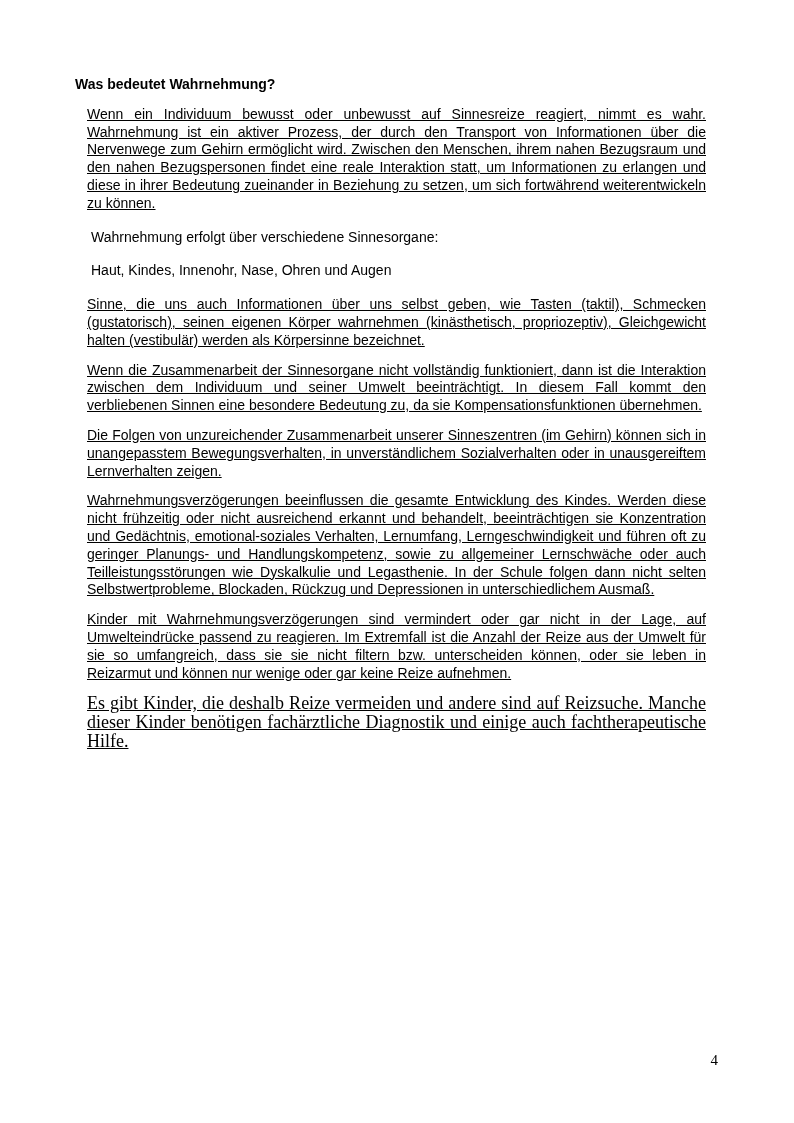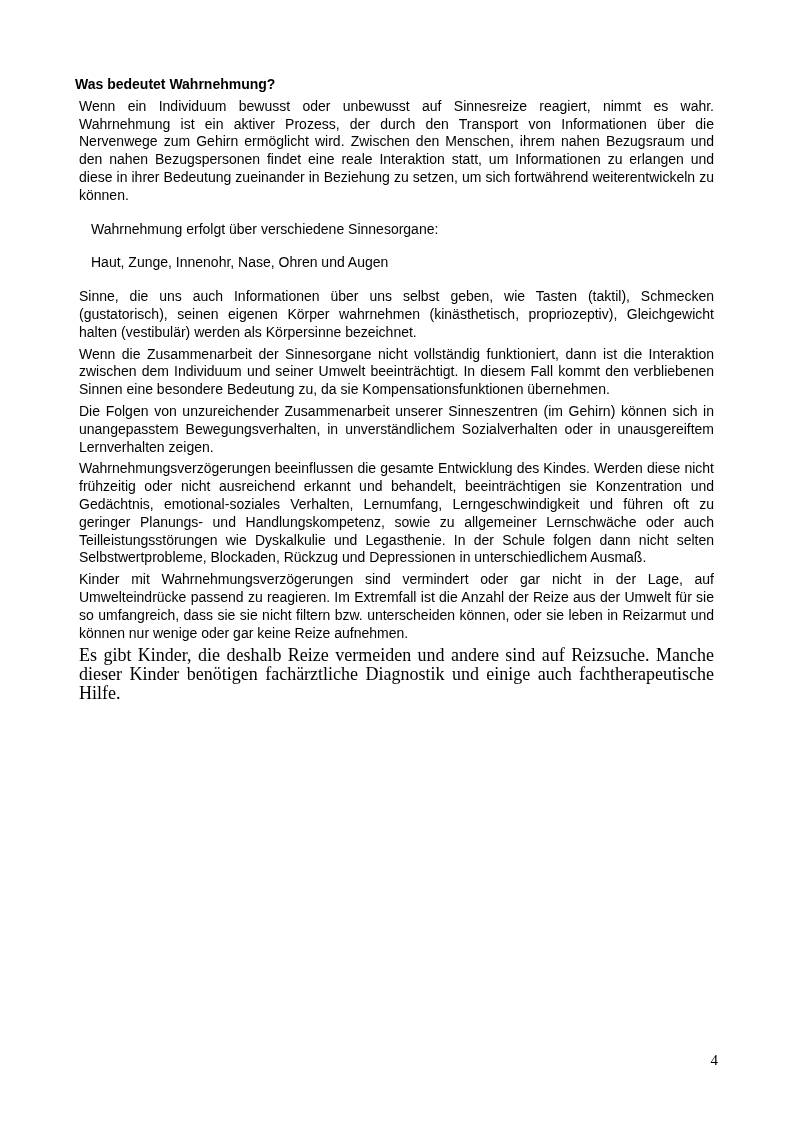--- a/index.html
+++ b/index.html
@@ -20,22 +20,23 @@
     color: #000000;
     overflow: hidden;
   }
   .heading {
     margin: 14px 0 0 0;
     font-size: 14px;
     font-weight: bold;
     line-height: 17.8px;
   }
   p.body {
-    margin: 4px;
+    margin: 12px;
     text-align: justify;
+    text-decoration: underline;
   }
   p.single {
     margin: 16px;
     text-align: left;
   }
   .m-intro      { margin-top: 32px; }
   .m-organs     { margin-top: 28px; }
   .m-bodysenses { margin-top: 28px; }
   .m-coop       { margin-top: 11px; }
   .m-delays     { margin-top: 11px; }
@@ -57,21 +58,21 @@
 <body>
 
 <div class="page">
 
   <h1 class="heading">Was bedeutet Wahrnehmung?</h1>
 
   <p class="body m-intro">Wenn ein Individuum bewusst oder unbewusst auf Sinnesreize reagiert, nimmt es wahr. Wahrnehmung ist ein aktiver Prozess, der durch den Transport von Informationen über die Nervenwege zum Gehirn ermöglicht wird. Zwischen den Menschen, ihrem nahen Bezugsraum und den nahen Bezugspersonen findet eine reale Interaktion statt, um Informationen zu erlangen und diese in ihrer Bedeutung zueinander in Beziehung zu setzen, um sich fortwährend weiterentwickeln zu können.</p>
 
   <p class="single m-organs">Wahrnehmung erfolgt über verschiedene Sinnesorgane:</p>
 
-  <p class="single">Haut, Zunge, Innenohr, Nase, Ohren und Augen</p>
+  <p class="single">Haut, Kindes, Innenohr, Nase, Ohren und Augen</p>
 
   <p class="body m-bodysenses">Sinne, die uns auch Informationen über uns selbst geben, wie Tasten (taktil), Schmecken (gustatorisch), seinen eigenen Körper wahrnehmen (kinästhetisch, propriozeptiv), Gleichgewicht halten (vestibulär) werden als Körpersinne bezeichnet.</p>
 
 
   <p class="body m-coop">Wenn die Zusammenarbeit der Sinnesorgane nicht  vollständig funktioniert, dann ist die Interaktion zwischen dem Individuum und seiner Umwelt beeinträchtigt. In diesem Fall kommt den verbliebenen Sinnen eine besondere Bedeutung zu, da sie Kompensationsfunktionen übernehmen.</p>
 
   <p class="body">Die Folgen von unzureichender Zusammenarbeit unserer Sinneszentren (im Gehirn) können sich in unangepasstem Bewegungsverhalten, in unverständlichem Sozialverhalten oder in unausgereiftem Lernverhalten zeigen.</p>
 
   <p class="body m-delays">Wahrnehmungsverzögerungen beeinflussen die gesamte Entwicklung des Kindes. Werden diese nicht frühzeitig oder nicht ausreichend erkannt und behandelt, beeinträchtigen sie Konzentration und Gedächtnis, emotional-soziales Verhalten, Lernumfang, Lerngeschwindigkeit und führen oft zu geringer Planungs- und Handlungskompetenz, sowie zu allgemeiner Lernschwäche oder auch Teilleistungsstörungen wie Dyskalkulie und  Legasthenie. In der Schule folgen dann nicht selten Selbstwertprobleme, Blockaden, Rückzug und Depressionen in unterschiedlichem Ausmaß.</p>
 

